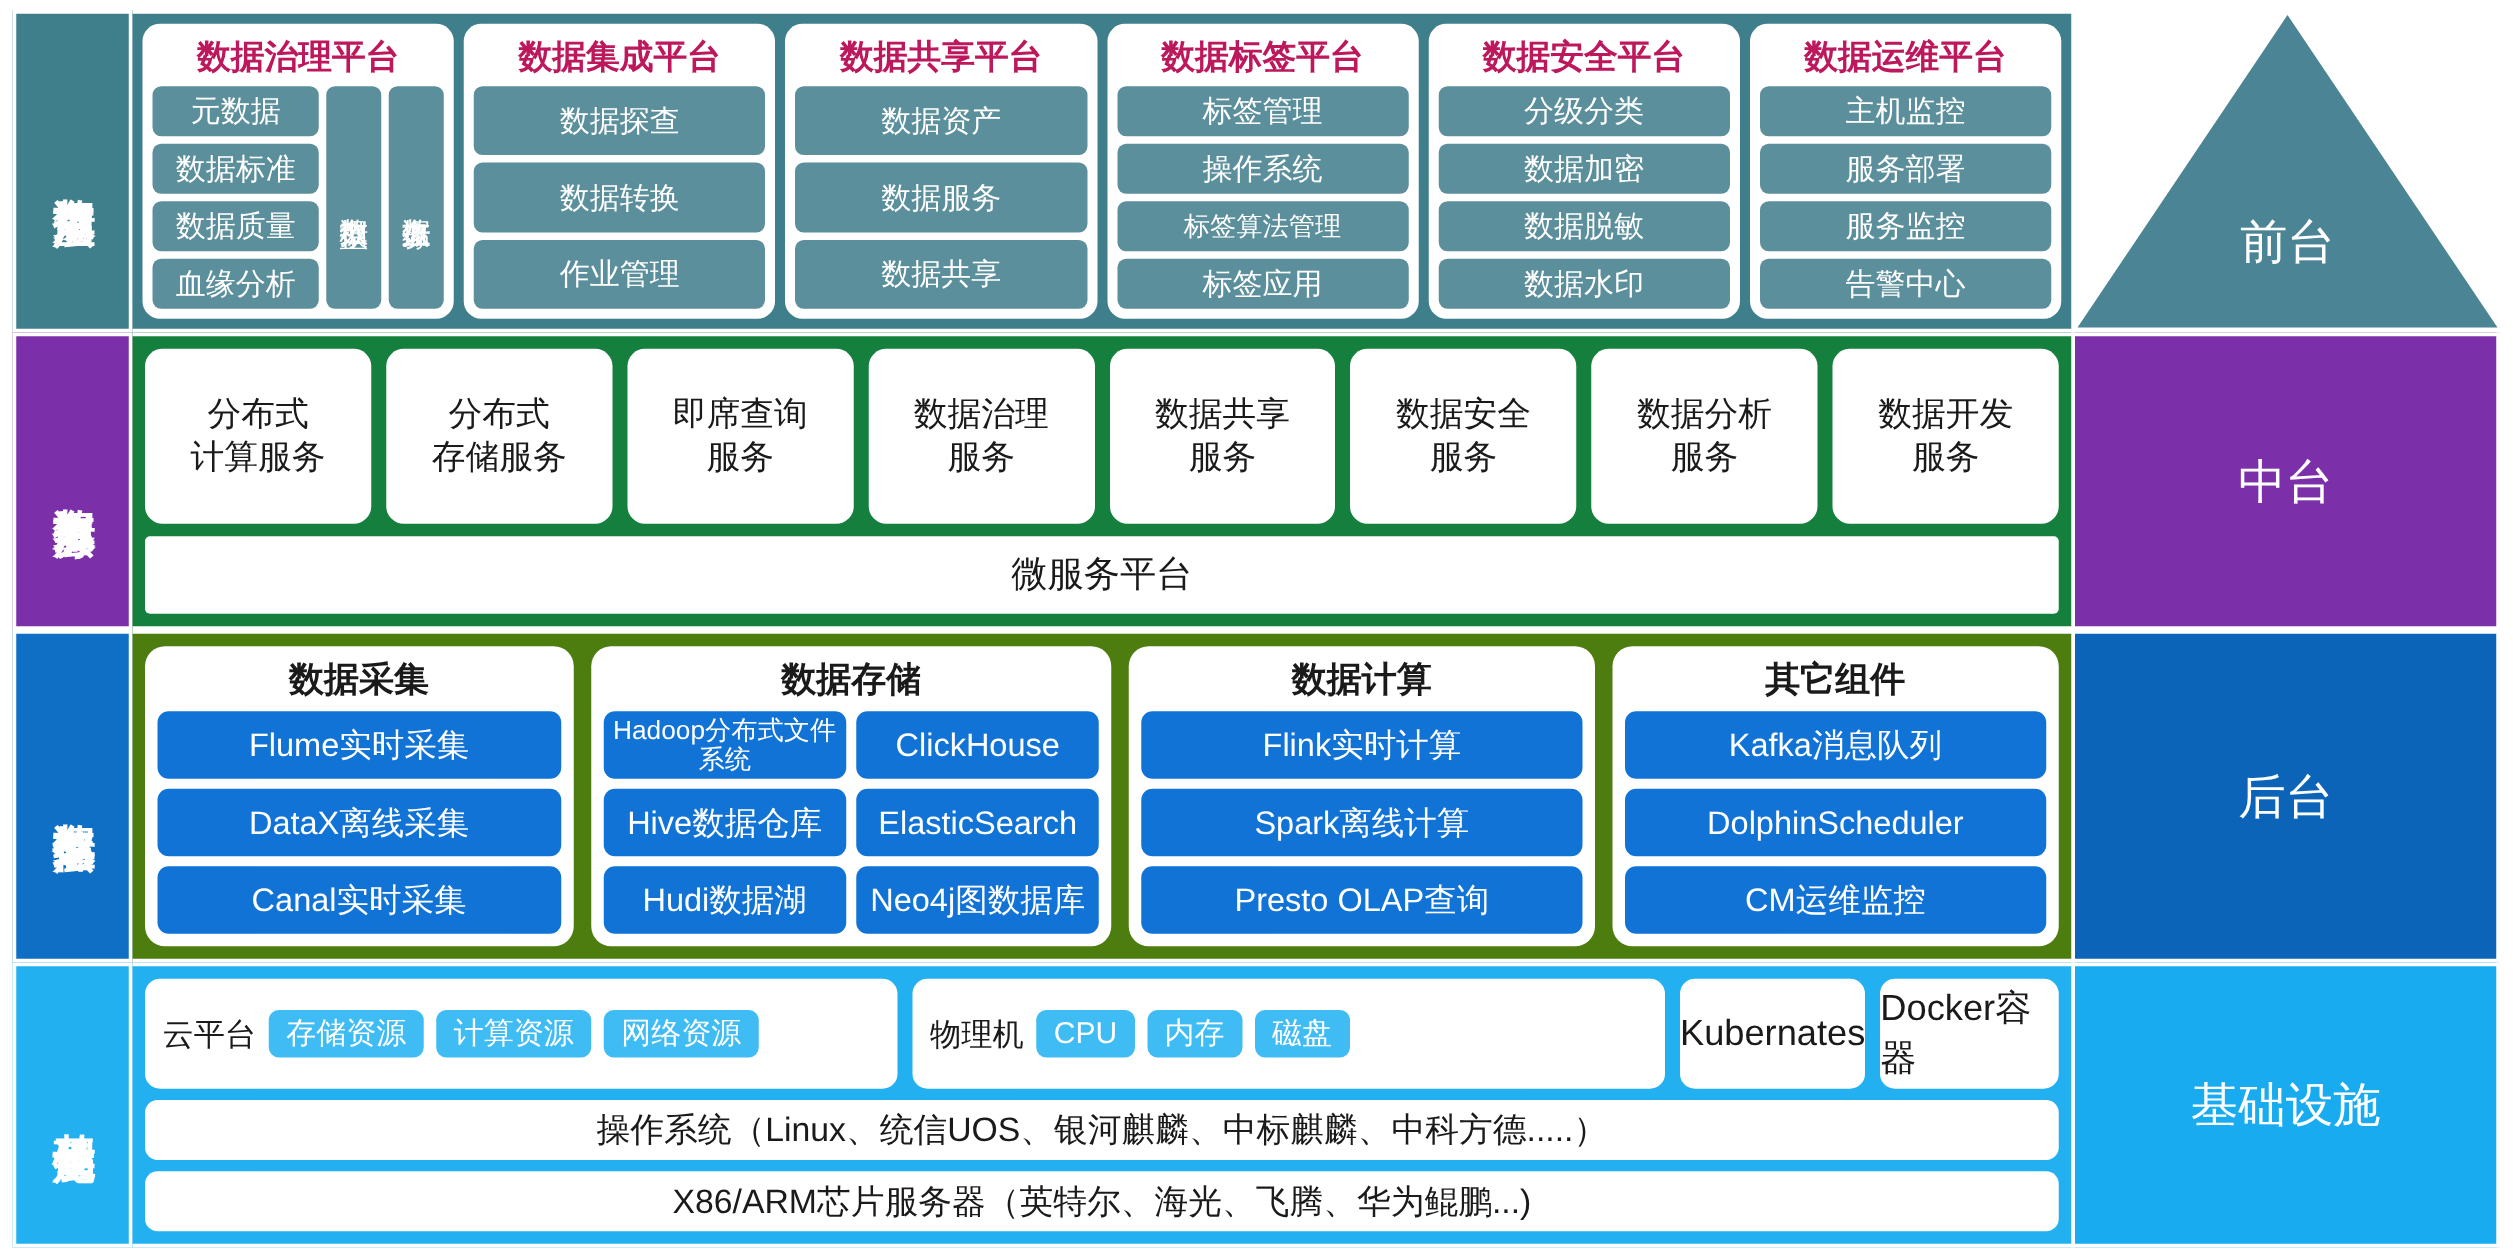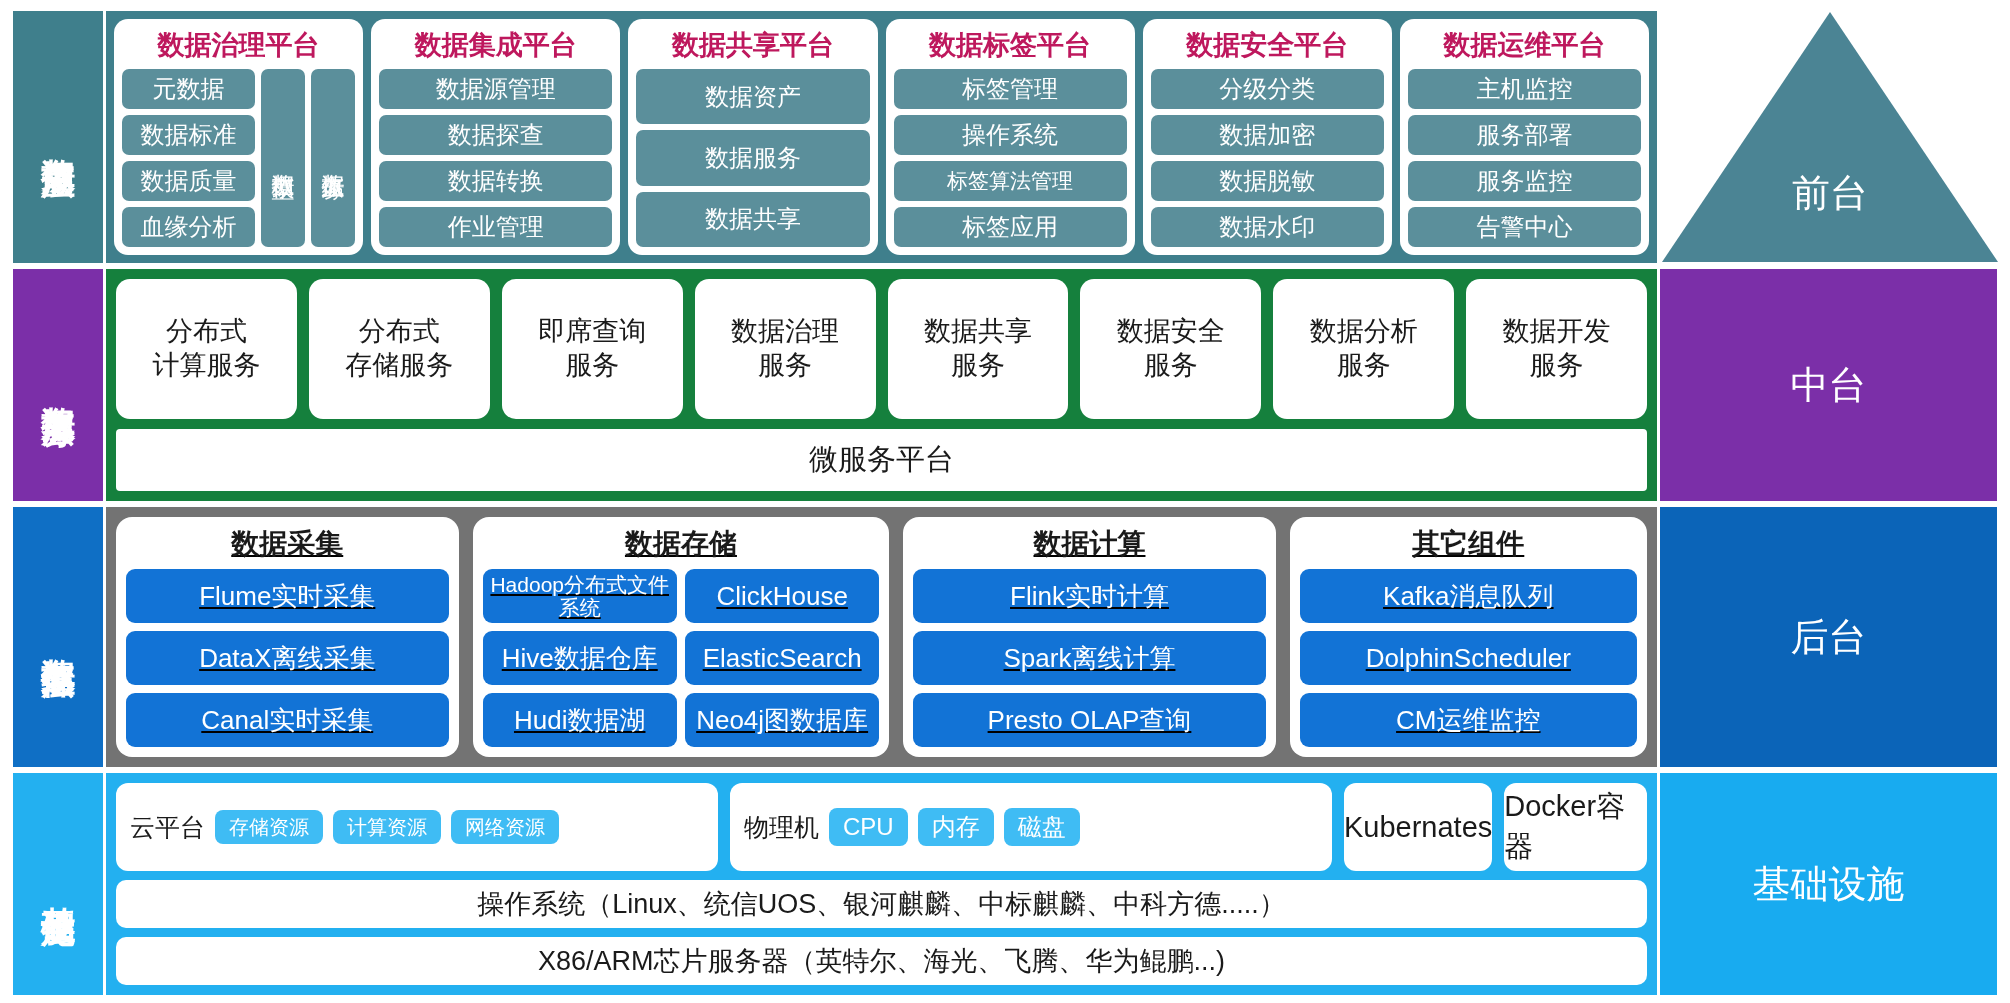--- a/index.html
+++ b/index.html
@@ -173,21 +173,21 @@
     display: flex;
     align-items: center;
     justify-content: center;
     font-size: 29px;
     color: #1a1a1a;
   }
 
   
   #row-comp { left: 10px; top: 504px; width: 1990px; height: 266px; }
   #row-comp .vlabel { background: #0f6fc5; }
-  #row-comp .content { background: #737373; padding: 10px; display: flex; gap: 14px; text-decoration: underline;}
+  #row-comp .content { background: #4d7c0f; padding: 10px; display: flex; gap: 14px;}
   #row-comp .right-col { background: #0b64b8; }
   .comp-card {
     background: #ffffff;
     border-radius: 16px;
     padding: 4px 10px 10px;
     display: flex;
     flex-direction: column;
     min-width: 0;
   }
   .comp-title {
@@ -234,21 +234,21 @@
   .infra-chip {
     background: #3fbcf4;
     color: #ffffff;
     border-radius: 8px;
     font-size: 24px;
     padding: 6px 14px;
     text-align: center;
     line-height: 1.1;
     white-space: nowrap;
   }
-  .infra-chip.two { font-size: 20px; }
+  .infra-chip.two { font-size: 24px; }
   .infra-plain {
     background: #ffffff;
     border-radius: 12px;
     display: flex;
     align-items: center;
     justify-content: center;
     font-size: 29px;
     color: #1a1a1a;
     flex: 1 1 0;
   }
@@ -290,21 +290,20 @@
           <div class="chip-vert">
             <span>数据血缘</span>
           </div>
         </div>
       </div>
 
       <div class="platform-card">
         <div class="platform-title">数据集成平台</div>
         <div class="platform-body">
           <div class="chip-col">
-            <div class="chip">数据源管理</div>
             <div class="chip">数据探查</div>
             <div class="chip">数据转换</div>
             <div class="chip">作业管理</div>
           </div>
         </div>
       </div>
 
       <div class="platform-card">
         <div class="platform-title">数据共享平台</div>
         <div class="platform-body">

